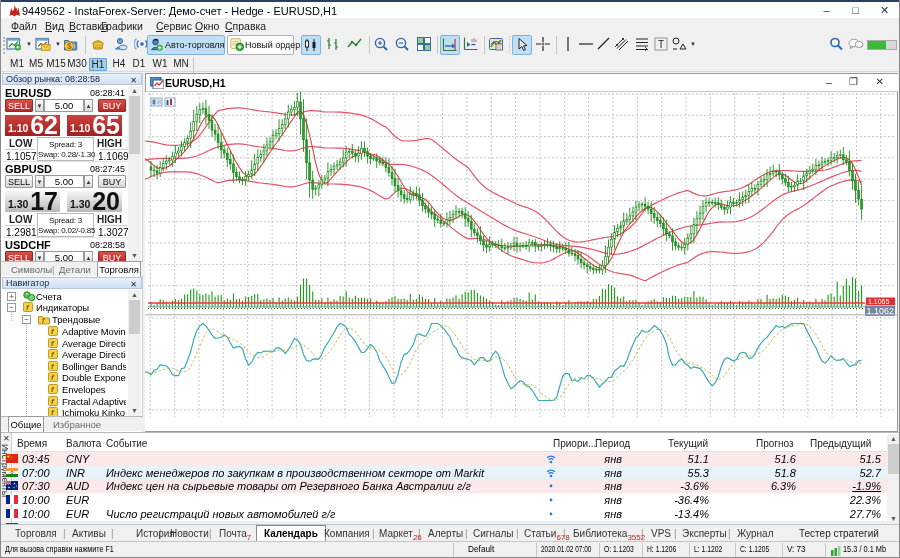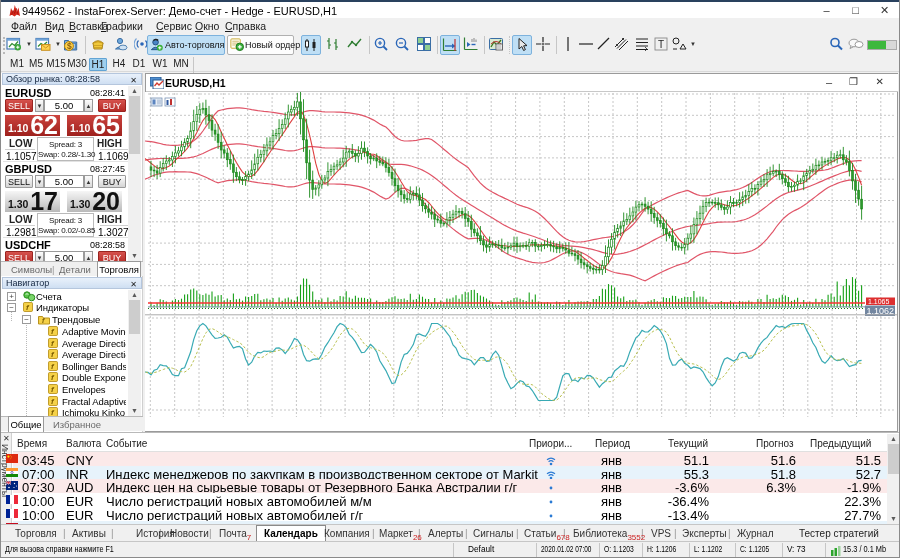--- a/index.html
+++ b/index.html
@@ -57,21 +57,21 @@
 .expbox{position:absolute;width:9px;height:9px;border:1px solid #9a9a9a;background:#fff;font-size:8px;line-height:7px;text-align:center;color:#444;}
 
 #chartwin{left:144px;top:73px;width:753px;height:359px;background:#fff;border:1px solid #9a9a9a;}
 #charttitle{position:absolute;left:0;top:0;width:752px;height:18px;background:#fff;border-bottom:1px solid #c8c8c8;}
 #charttitle .ct{position:absolute;left:19px;top:3px;font-size:10.5px;font-weight:bold;color:#000;}
 
 #toolbox{left:0;top:432px;width:900px;height:92px;background:#fff;border-top:1px solid #b9b9b9;overflow:hidden;}
 #tbside{position:absolute;left:0;top:0;width:11px;height:92px;background:#f0f0f0;border-right:1px solid #d0d0d0;}
 #tbvert{position:absolute;left:9px;top:11px;width:62px;font-size:8.5px;color:#333;transform:rotate(90deg);transform-origin:0 0;white-space:nowrap;}
 .thead{position:absolute;top:5px;font-size:10px;color:#222;}
-.trow{position:absolute;left:12px;width:874px;height:14px;font-size:13px;color:#000;}
+.trow{position:absolute;left:12px;width:874px;height:14px;font-size:11px;color:#000;font-style:italic;}
 .flag{left:-7px !important;}
 .trow span{position:absolute;top:1px;}
 .flag{position:absolute;left:-7px;top:2px;width:12px;height:9px;}
 .num{text-align:right;}
 
 #tabbar{left:0;top:524px;width:898px;height:17px;background:#f0f0f0;border-top:1px solid #c6c6c6;font-size:10px;color:#333;}
 #tabbar span{position:absolute;top:3px;}
 #tabbar .sep{color:#999;}
 #tabbar .acttab{top:0px;background:#fff;border:1px solid #8a8a8a;height:17px;line-height:16px;padding:0 7px;font-weight:bold;color:#000;}
 #tabbar sub{color:#cc2222;font-size:8px;}
@@ -1317,21 +1317,21 @@
 
 <div class="abs" id="toolbox">
   <div id="tbside">
       <div style="position:absolute;left:2px;top:1px;font-size:8px;color:#333">✕</div>
       <div id="tbvert">Инструменты</div>
     </div>
   <div class="abs" style="left:12px;top:18px;width:874px;height:1px;background:#e0e0e0"></div>
     <div class="thead" style="left:16px">Время</div>
   <div class="thead" style="left:65px">Валюта</div>
   <div class="thead" style="left:105px">Событие</div>
-  <div class="thead" style="left:528px">Приори...</div>
+  <div class="thead" style="left:552px">Приори...</div>
   <div class="thead" style="left:594px">Период</div>
   <div class="thead" style="left:667px">Текущий</div>
   <div class="thead" style="left:755px">Прогноз</div>
   <div class="thead" style="left:809px">Предыдущий</div>
   <div class="trow" style="top:19px;background:#fbe9e9">
       <svg class="flag" width="12" height="9" viewBox="0 0 12 9">
         <rect width="12" height="9" fill="#de2910"></rect>
         <circle cx="2.4" cy="2.6" r="1.1" fill="#ffde00"></circle>
         <circle cx="4.4" cy="1.2" r="0.4" fill="#ffde00"></circle>
         <circle cx="5.2" cy="2.4" r="0.4" fill="#ffde00"></circle>
@@ -1394,21 +1394,20 @@
       <span class="num" style="left:797px;width:71px;text-decoration:underline;">-1.9%</span>
     </div>
     <div class="trow" style="top:60.1px;background:#ffffff">
       <svg class="flag" width="12" height="9" viewBox="0 0 12 9">
         <rect width="4" height="9" fill="#002395"></rect>
         <rect x="4" width="4" height="9" fill="#fff"></rect>
         <rect x="8" width="4" height="9" fill="#ed2939"></rect>
       </svg>
       <span style="left:9px">10:00</span>
       <span style="left:53px">EUR</span>
-      <span style="left:93px">Число регистраций новых автомобилей м/м</span>
       <span style="left:532px;width:11px;top:2px"><svg width="12" height="10" viewBox="0 0 12 10">
           <circle cx="6" cy="5" r="1.4" fill="#2a7ad4"></circle>
         </svg></span>
       <span class="num" style="left:560px;width:49px">янв</span>
       <span class="num" style="left:630px;width:66px">-36.4%</span>
       <span class="num" style="left:717px;width:66px"></span>
       <span class="num" style="left:797px;width:71px;">22.3%</span>
     </div>
     <div class="trow" style="top:73.8px;background:#ffffff">
       <svg class="flag" width="12" height="9" viewBox="0 0 12 9">

